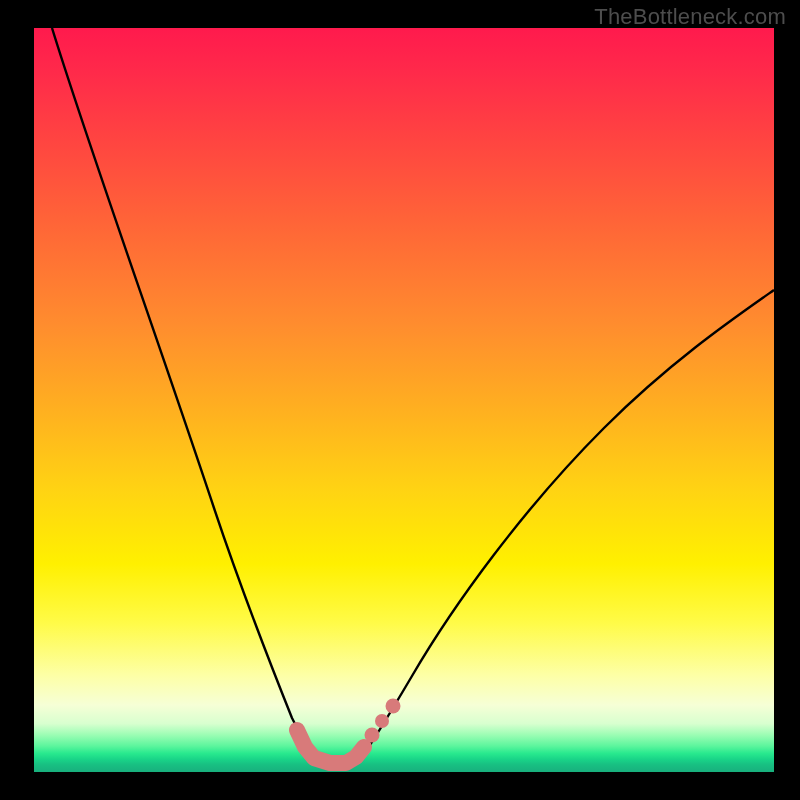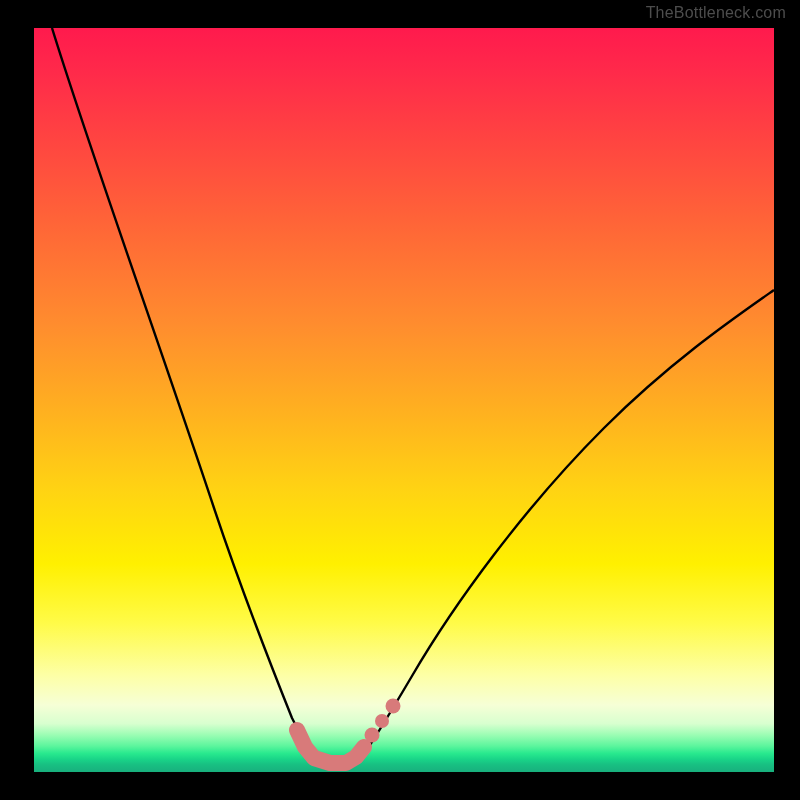--- a/index.html
+++ b/index.html
@@ -43,21 +43,21 @@
       #19d488 98.3%,
       #18c082 99%,
       #18b07d 100%
     );
   }
   .watermark {
     position: absolute;
     top: 4px;
     right: 14px;
     color: #4d4d4d;
-    font-size: 16px;
+    font-size: 22px;
     font-weight: 500;
     letter-spacing: 0.2px;
     user-select: none;
   }
   svg.curves {
     position: absolute;
     left: 0; top: 0;
     width: 740px; height: 744px;
   }
   .curve {

